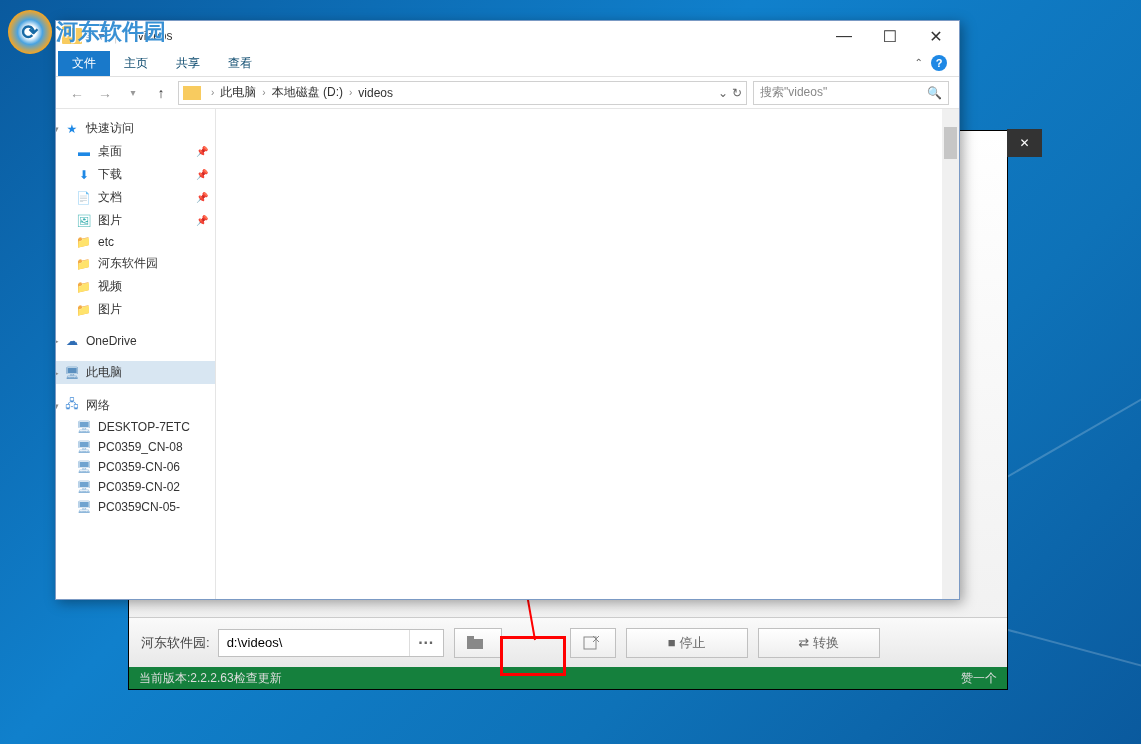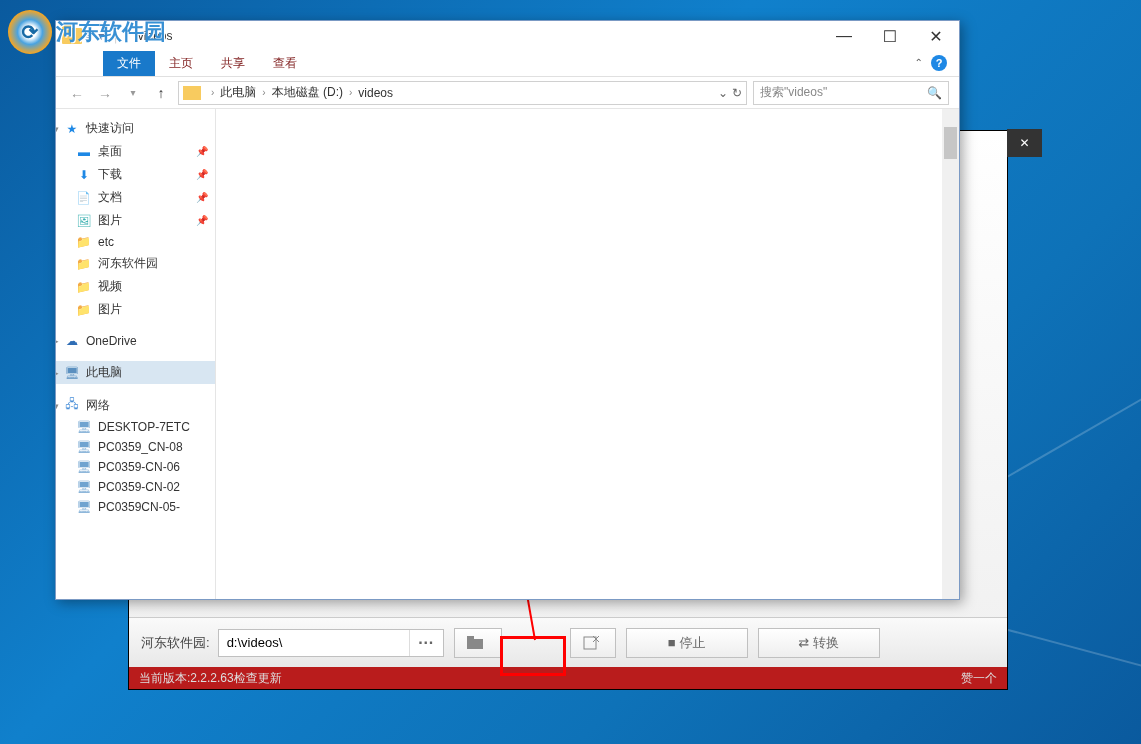--- a/index.html
+++ b/index.html
@@ -9,21 +9,21 @@
 .bg-lines::after { width:800px; height:2px; top:600px; left:500px; transform:rotate(15deg); }
 .watermark { position:absolute; top:10px; left:8px; z-index:100; display:flex; align-items:center; }
 .watermark-logo { width:44px; height:44px; border-radius:50%; background:radial-gradient(circle,#fff 20%,#4aa3e0 40%,#f5a623 70%); display:flex; align-items:center; justify-content:center; font-weight:bold; color:#186aa5; font-size:20px; }
 .watermark-text { margin-left:4px; font-size:22px; font-weight:bold; color:#3890d4; text-shadow:1px 1px 0 #fff; }
 .watermark-sub { position:absolute; top:38px; left:55px; font-size:13px; color:#7fb8e0; font-weight:bold; }
 
 
 .app-window { position:absolute; top:130px; left:128px; width:880px; height:560px; background:#222; color:#fff; border:1px solid #000; }
 .app-close { position:absolute; top:-2px; right:-35px; width:35px; height:28px; background:#333; color:#fff; display:flex; align-items:center; justify-content:center; font-size:12px; }
 .app-body { background:linear-gradient(#fff,#f0f0f0); height:calc(100% - 22px); }
-.app-status { height:22px; background:#b91c1c; display:flex; align-items:center; padding:0 10px; font-size:12px; color:#ddd; }
+.app-status { height:22px; background:#15803d; display:flex; align-items:center; padding:0 10px; font-size:12px; color:#ddd; }
 .app-status .right { margin-left:auto; }
 .app-spacer { flex:1; }
 .app-bottom-bar { position:absolute; bottom:22px; left:0; right:0; height:50px; background:linear-gradient(#fafafa,#e8e8e8); border-top:1px solid #ccc; display:flex; align-items:center; padding:0 12px; }
 .out-label { font-size:13px; color:#444; margin-right:8px; }
 .out-input { display:flex; border:1px solid #c0c0c0; background:#fff; height:28px; }
 .out-input input { border:none; padding:0 8px; width:190px; font-size:13px; outline:none; }
 .out-input .dots { width:34px; border-left:1px solid #ddd; display:flex; align-items:center; justify-content:center; font-weight:bold; color:#666; cursor:pointer; }
 .app-btn { height:30px; border:1px solid #c0c0c0; background:linear-gradient(#fff,#eee); display:flex; align-items:center; justify-content:center; font-size:13px; color:#666; margin-left:10px; cursor:pointer; }
 .app-btn.open { width:48px; }
 .app-btn.clear { width:46px; margin-left:68px; }
@@ -36,22 +36,22 @@
 .explorer { position:absolute; top:20px; left:55px; width:905px; height:580px; background:#fff; border:1px solid #7b9ac4; box-shadow:3px 3px 12px rgba(0,0,0,0.35); display:flex; flex-direction:column; }
 .title-bar { height:30px; display:flex; align-items:center; padding-left:6px; position:relative; }
 .title-bar .ico { width:20px; height:16px; background:#f8cb5f; border-radius:1px; margin-right:4px; position:relative; }
 .title-bar .ico::before{content:'';position:absolute;top:-3px;left:0;width:9px;height:3px;background:#f8cb5f;}
 .title-bar .qat { display:flex; gap:8px; color:#5a7aa5; font-size:12px; }
 .title-bar .title { margin-left:18px; font-size:12px; color:#333; }
 .win-controls { margin-left:auto; display:flex; }
 .win-controls div { width:46px; height:30px; display:flex; align-items:center; justify-content:center; color:#333; }
 
 .ribbon-tabs { height:26px; border-bottom:1px solid #e0e0e0; display:flex; align-items:flex-end; padding-left:2px; position:relative; }
-.ribbon-tab { padding:4px 14px; font-size:12px; color:#7f1d1d; cursor:pointer; }
-.ribbon-tab.file { background:#1979ca; color:#fff;margin-left:45px; }
+.ribbon-tab { padding:4px 14px; font-size:12px; color:#0c4a6e; cursor:pointer; }
+.ribbon-tab.file { background:#1979ca; color:#fff; }
 .help-icon { position:absolute; right:12px; top:4px; width:16px; height:16px; border-radius:50%; background:#1e88e5; color:#fff; font-size:11px; display:flex; align-items:center; justify-content:center; font-weight:bold; }
 .chev-up { position:absolute; right:36px; top:6px; font-size:10px; color:#555; }
 
 .nav-bar { height:32px; border-bottom:1px solid #e5e5e5; display:flex; align-items:center; padding:0 10px; gap:6px; }
 .nav-arrow { width:22px; height:22px; color:#999; display:flex; align-items:center; justify-content:center; font-size:14px; }
 .nav-arrow.enabled { color:#333; }
 .address-bar { flex:1; height:24px; border:1px solid #d0d0d0; display:flex; align-items:center; padding:0 4px; font-size:12px; color:#333; }
 .address-bar .folder-ico { width:18px; height:14px; background:#f8cb5f; margin-right:6px; }
 .address-bar .crumb { padding:0 2px; }
 .address-bar .sep { color:#888; padding:0 4px; font-size:10px; }

